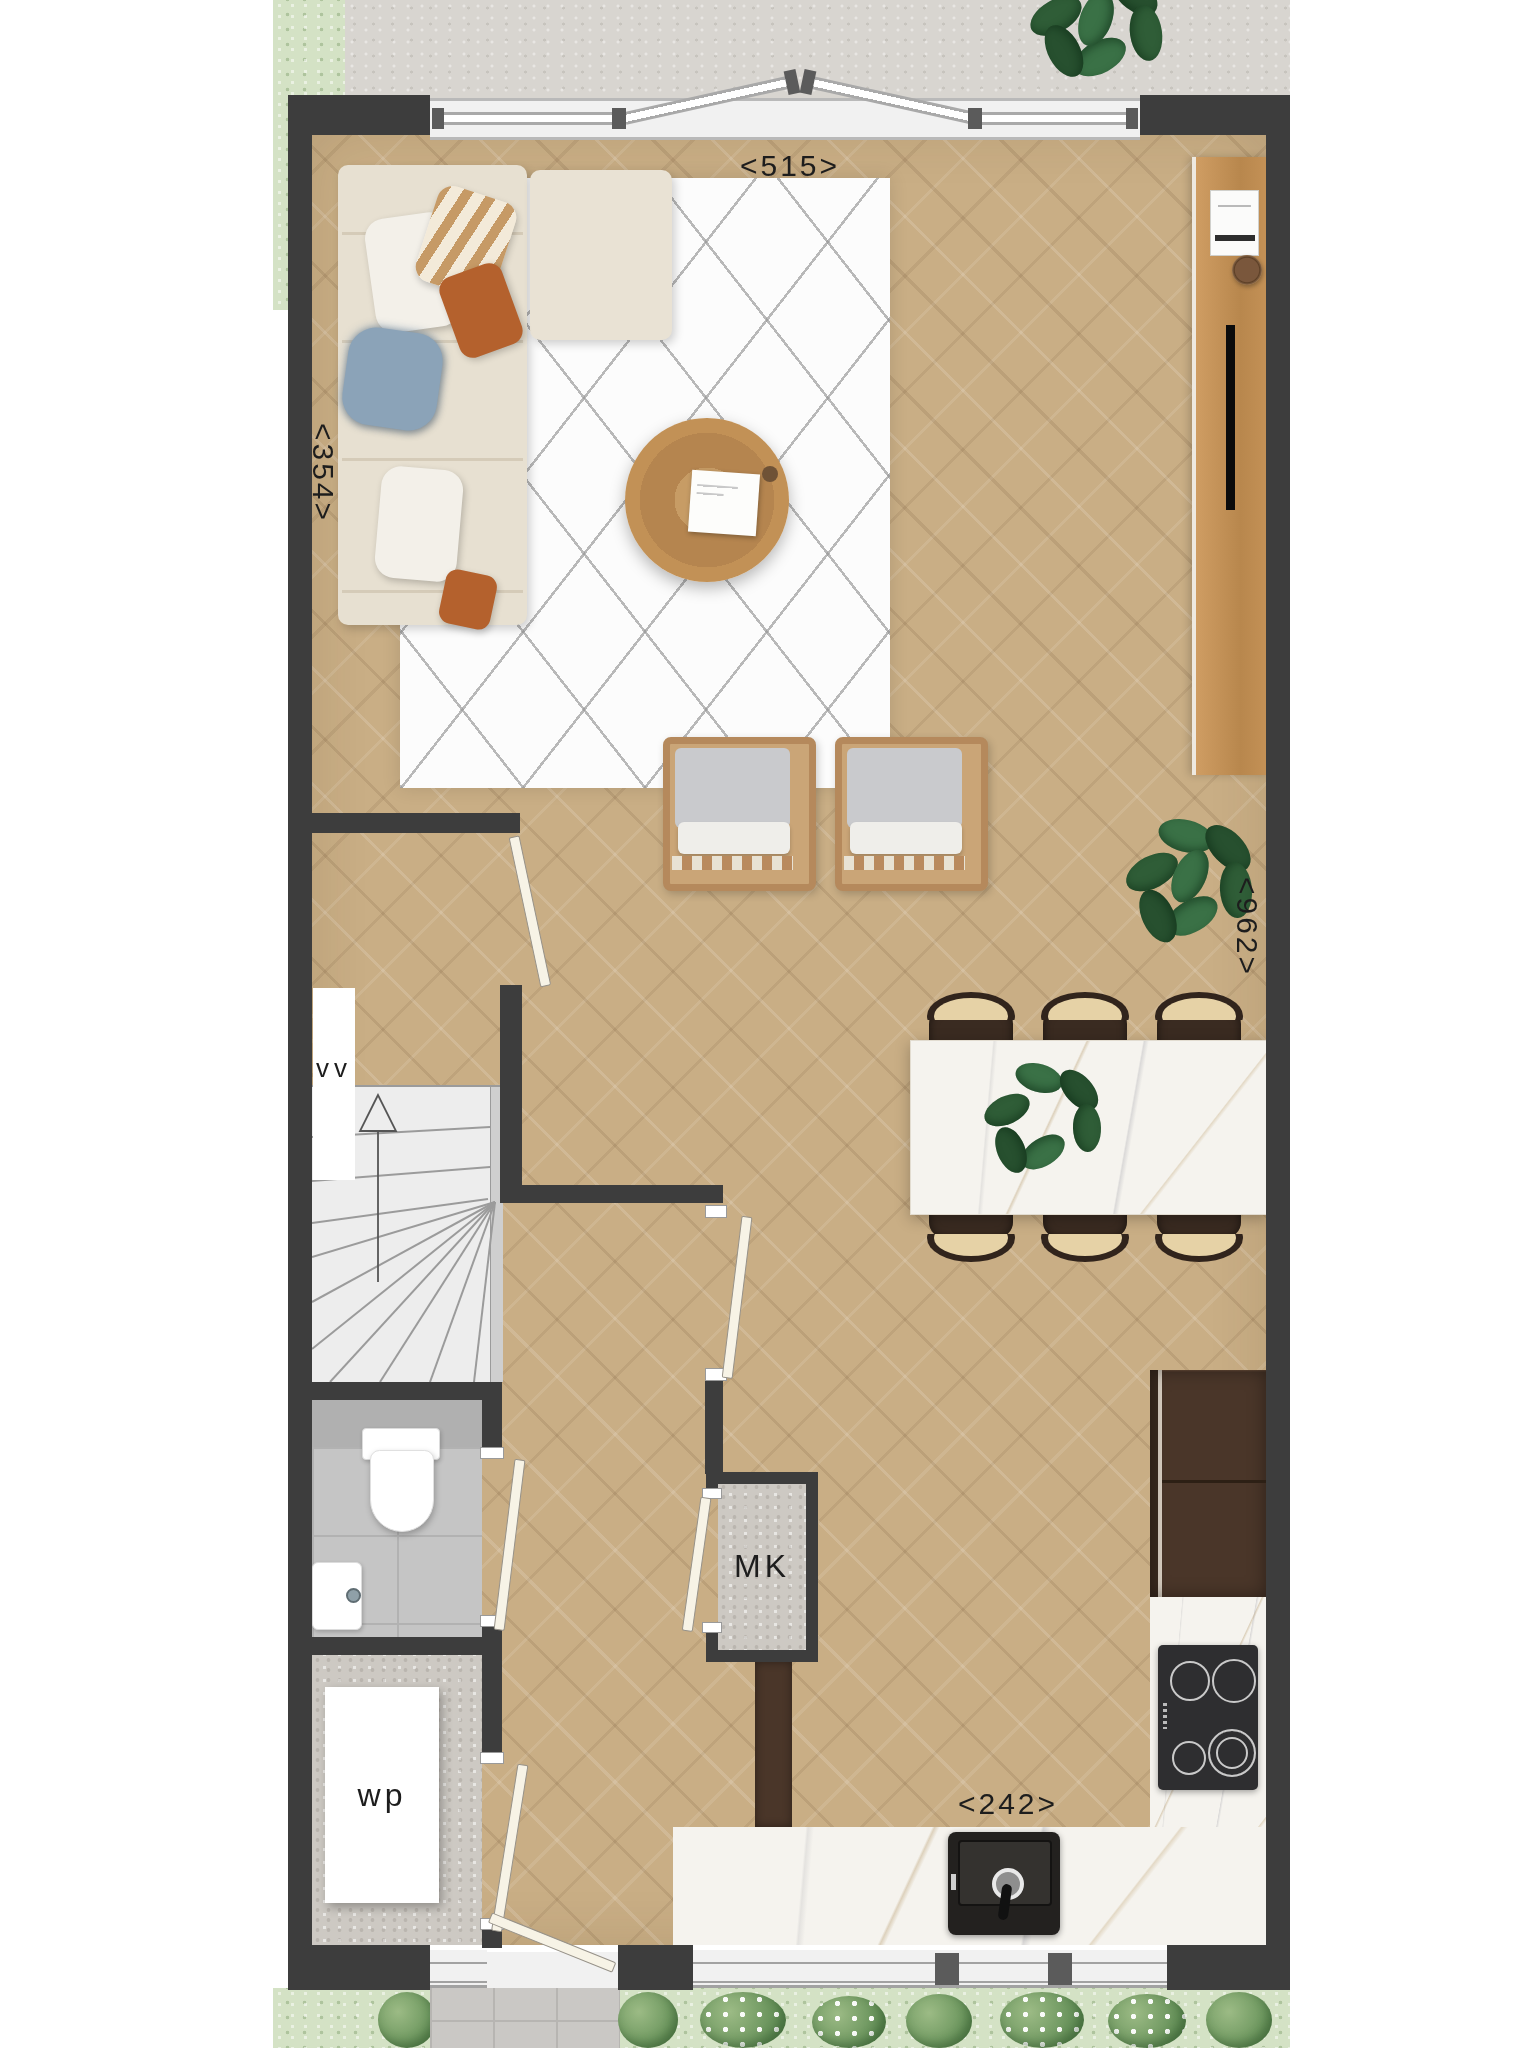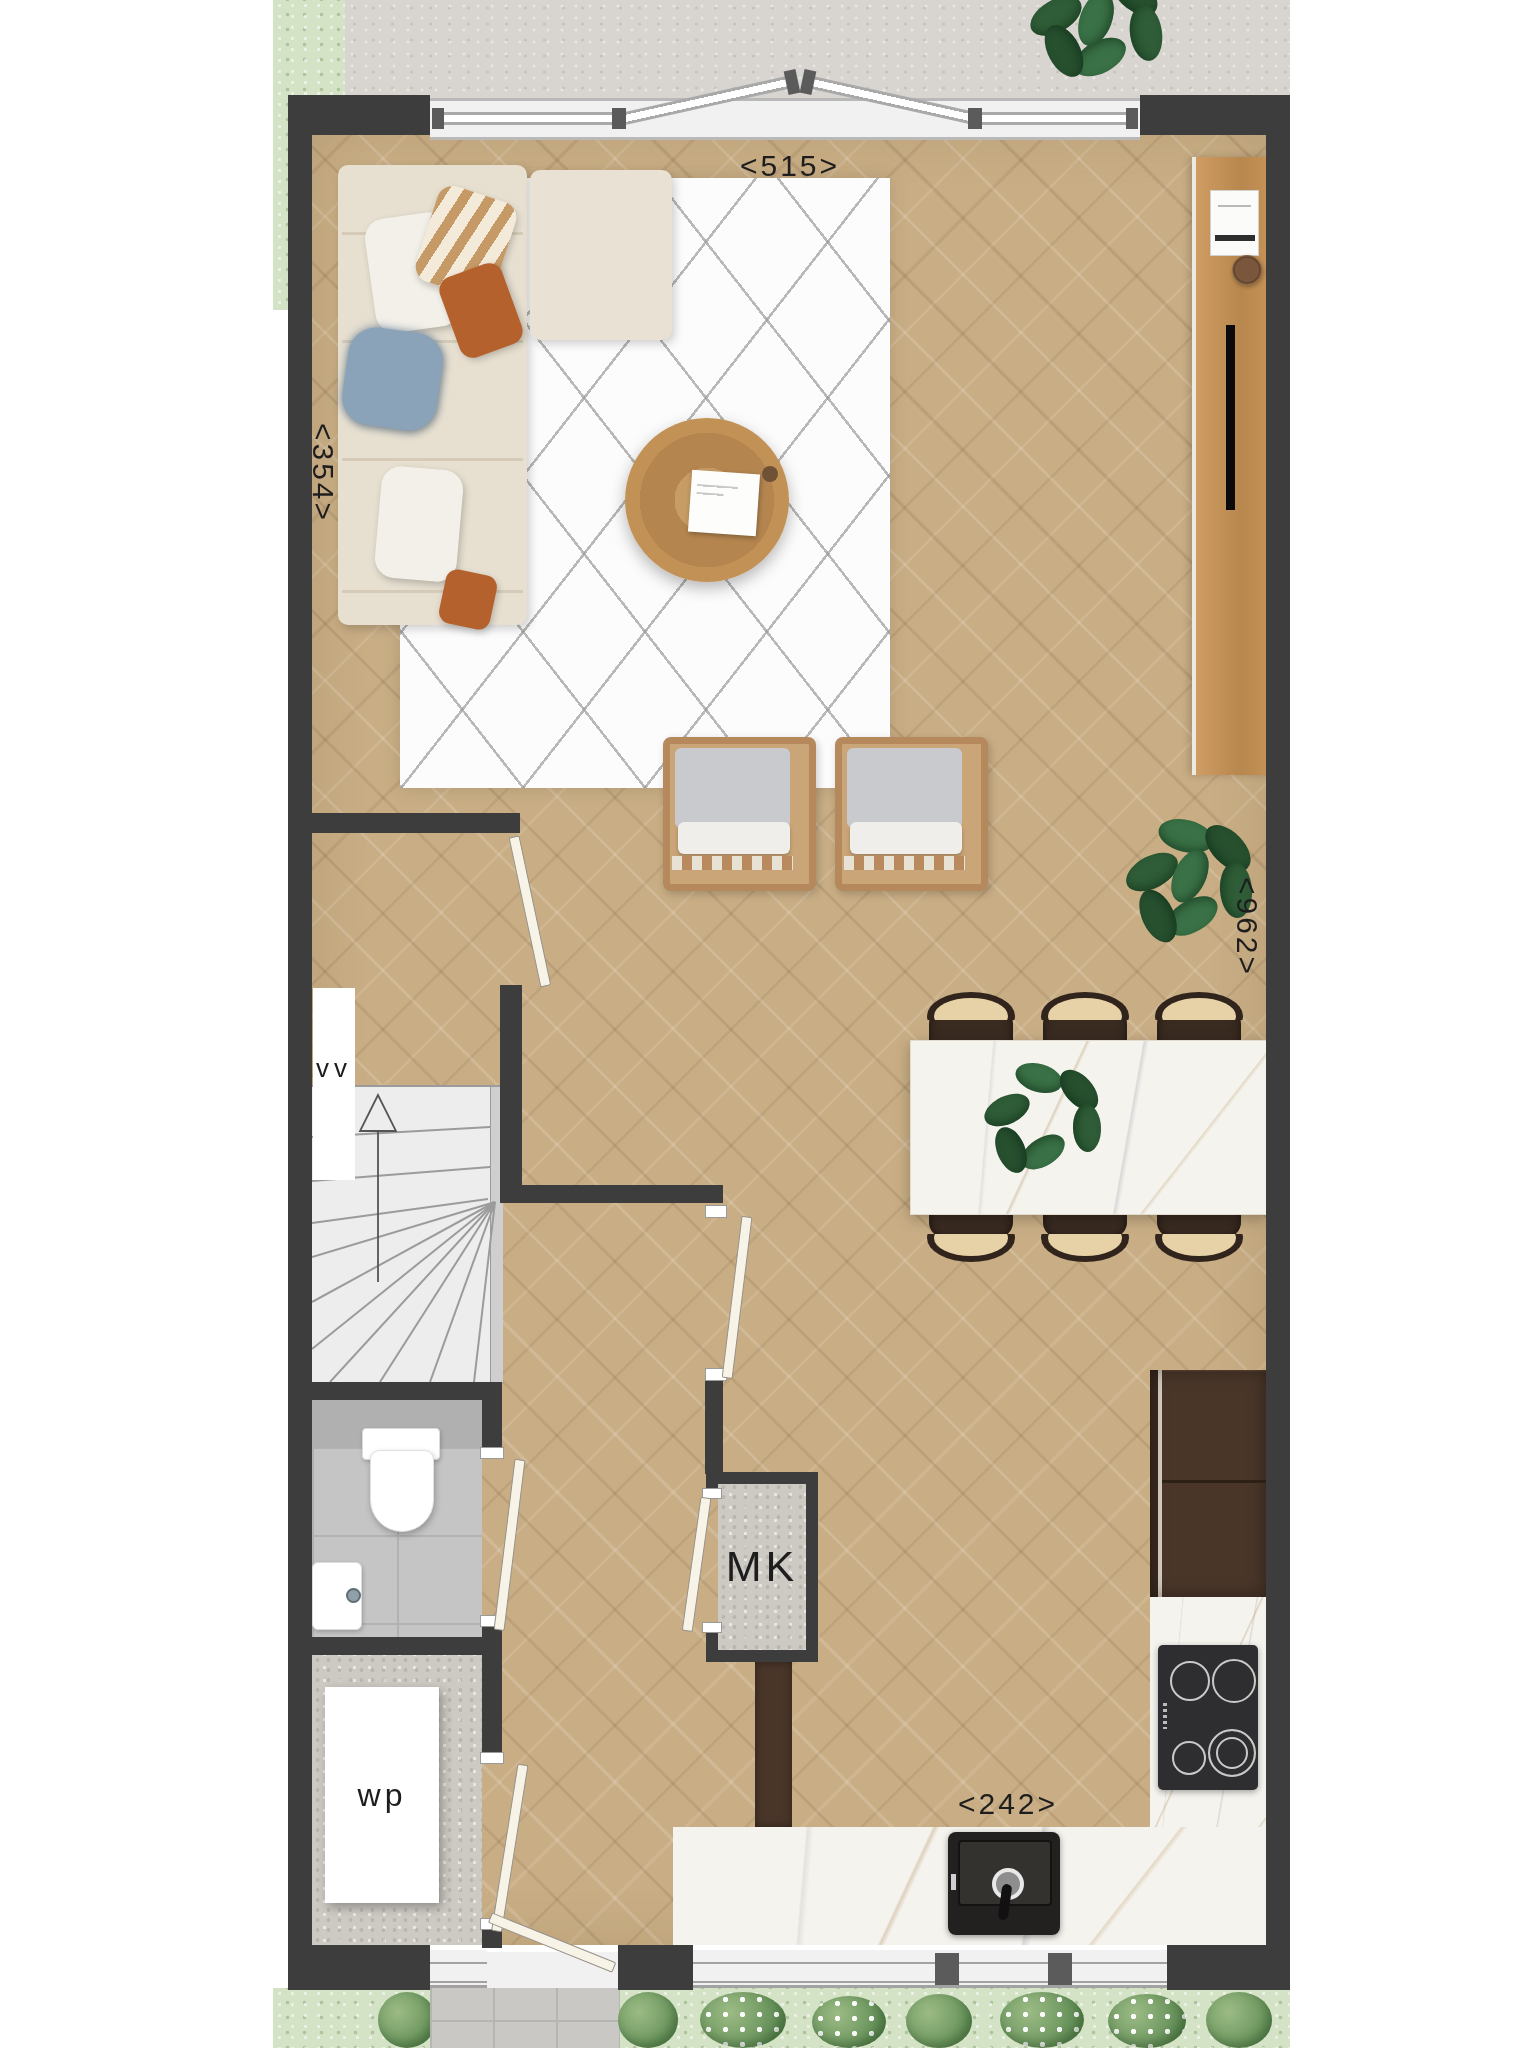--- a/index.html
+++ b/index.html
@@ -223,21 +223,21 @@
   <div class="a" style="left:362px;top:1428px;width:76px;height:30px;background:#ffffff;border:1px solid #dcdcdc;border-radius:4px;box-shadow:1px 2px 4px rgba(0,0,0,.2);"></div>
   <div class="a" style="left:370px;top:1450px;width:62px;height:80px;background:#ffffff;border:1px solid #e0e0e0;border-radius:10px 10px 34px 34px;box-shadow:1px 3px 6px rgba(0,0,0,.25);"></div>
   <div class="a" style="left:312px;top:1562px;width:48px;height:66px;background:#ffffff;border:1px solid #dcdcdc;border-radius:6px;box-shadow:1px 2px 4px rgba(0,0,0,.2);"></div>
   <div class="a" style="left:346px;top:1588px;width:11px;height:11px;border-radius:50%;background:#8fa0a8;border:2px solid #5f6d73;"></div>
 
   <div class="a speckle" style="left:312px;top:1655px;width:170px;height:290px;"></div>
   <div class="a" style="left:325px;top:1687px;width:114px;height:216px;background:#ffffff;box-shadow:3px 4px 10px rgba(0,0,0,.3);"></div>
   <div class="roomlabel" style="left:332px;top:1773px;width:100px;height:44px;font-size:32px;">wp</div>
 
   <div class="a speckle" style="left:718px;top:1482px;width:90px;height:168px;"></div>
-  <div class="roomlabel" style="left:712px;top:1544px;width:100px;height:44px;font-size:43px;">MK</div>
+  <div class="roomlabel" style="left:712px;top:1544px;width:100px;height:44px;font-size:32px;">MK</div>
 
   <div class="a" style="left:312px;top:1085px;width:190px;height:295px;background:#ededed;border-top:2px solid #9b9b9b;">
     <div class="a" style="left:178px;top:0;width:12px;height:295px;background:#cfcfcf;border-left:1.5px solid #9b9b9b;"></div>
     <svg width="190" height="295" viewBox="0 0 190 295" style="position:absolute;left:0;top:0;">
       <g stroke="#9b9b9b" stroke-width="2" fill="none">
         <path d="M0,50 L178,40"></path>
           <path d="M0,94 L178,80"></path>
           <path d="M0,136 L176,112"></path>
         <path d="M183,115 L0,170"></path>
           <path d="M183,115 L0,215"></path>

